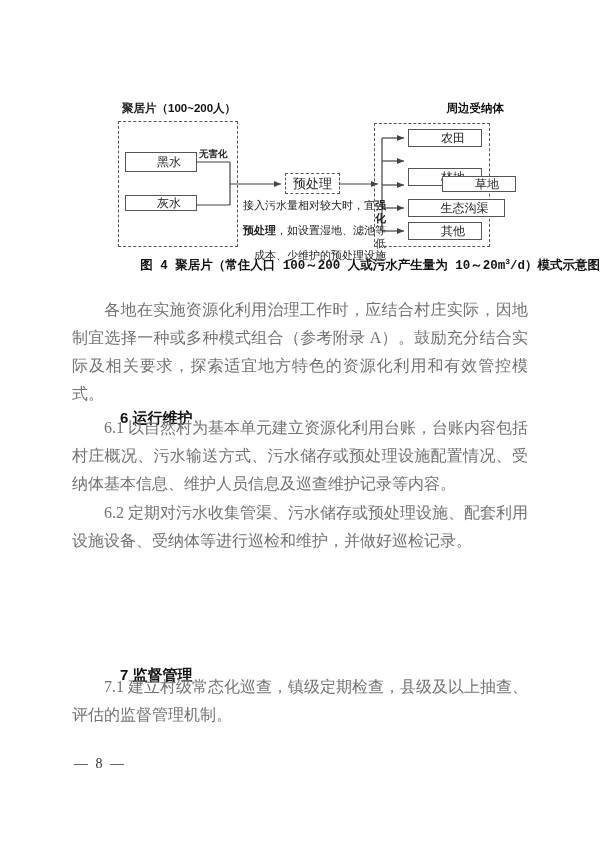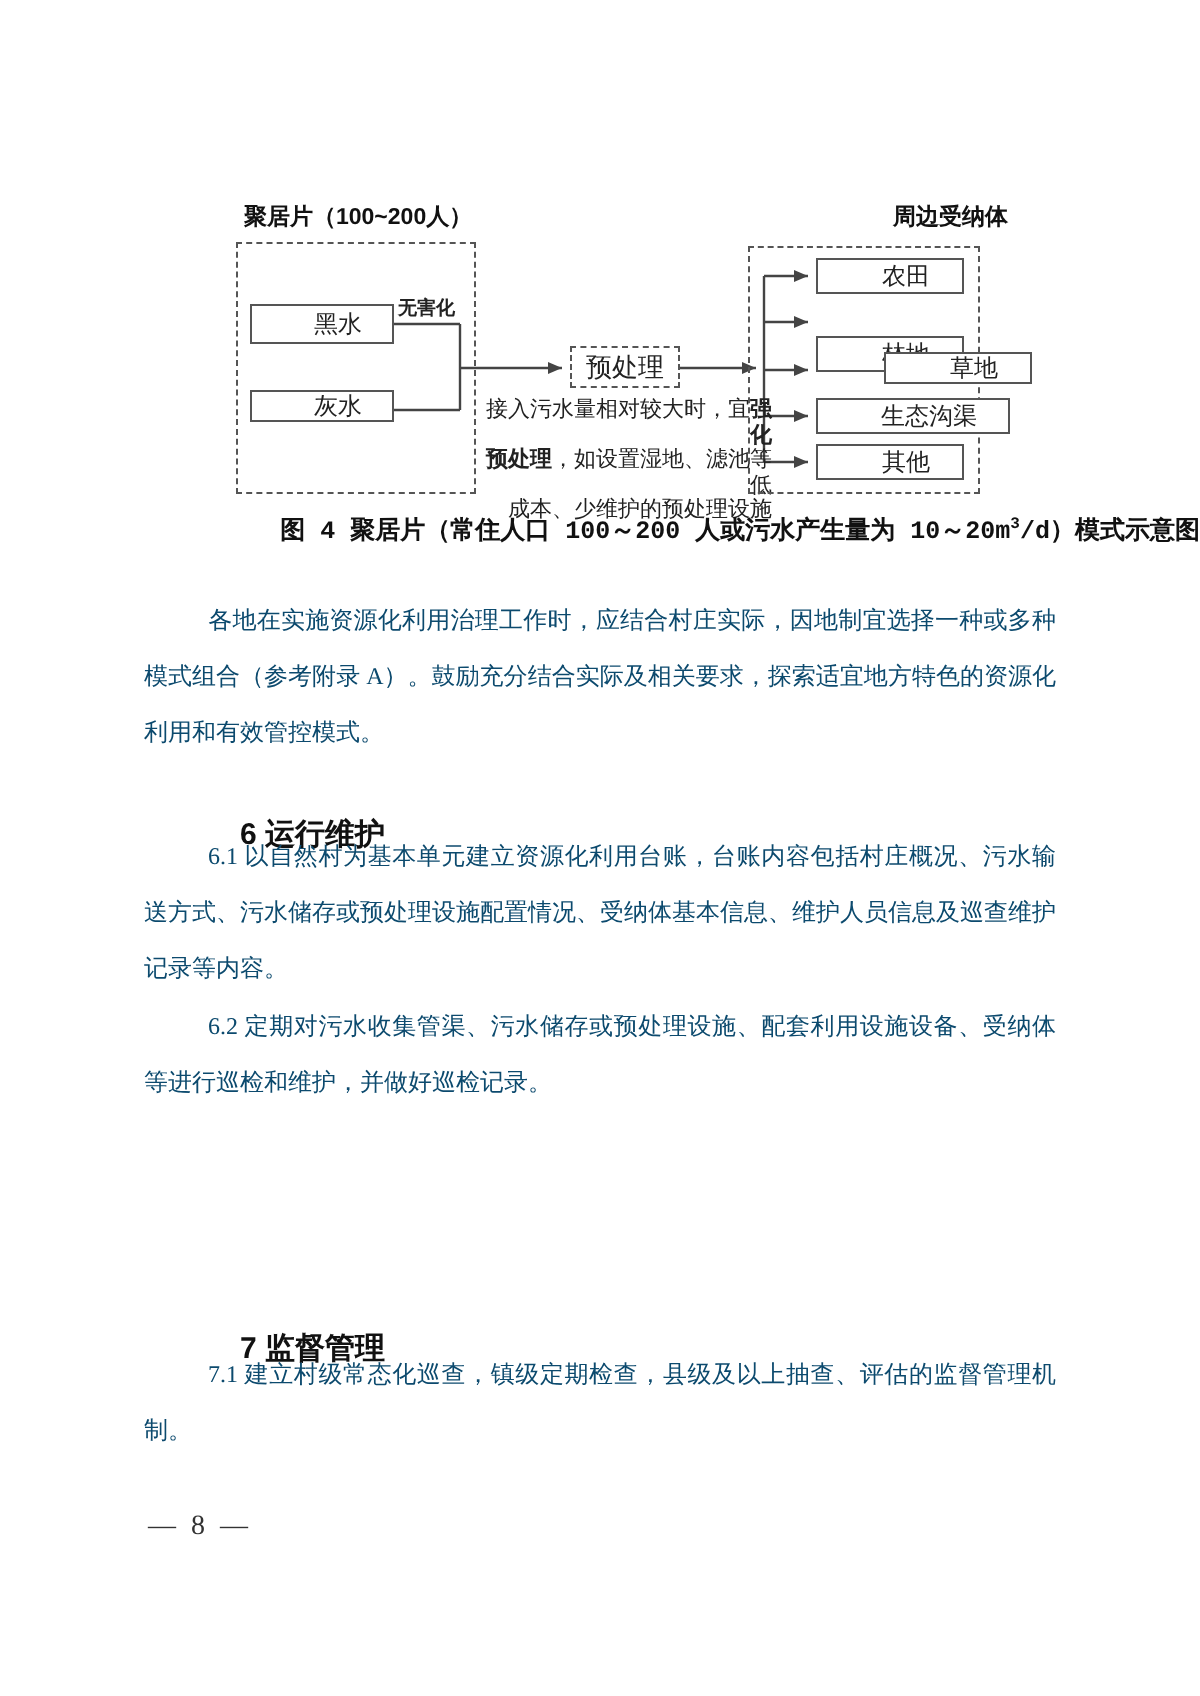--- a/index.html
+++ b/index.html
@@ -46,23 +46,23 @@
   .caption{
     position:absolute;left:0;top:257px;width:600px;
     text-align:right;
     font-family:Liberation Mono, monospace;
     font-weight:bold;font-size:12.5px;color:#111;
   }
   .caption sup{font-size:8px;}
   
   .para{
     position:absolute;left:72px;width:456px;
-    font-size:12px;line-height:28px;
+    font-size:16px;line-height:28px;
     text-align:justify;text-justify:inter-ideograph;
-    color:#0c4a6e;margin:0;
+    color:#737373;margin:0;
   }
   .para .indent{display:inline-block;width:32px;}
   .sec-heading{
     position:absolute;left:72px;width:456px;
     padding-left:32px;box-sizing:border-box;
     font-family:"Liberation Sans", sans-serif;
     font-weight:bold;font-size:15px;line-height:24px;
     color:#111;margin:16px;
   }
   .footer{

